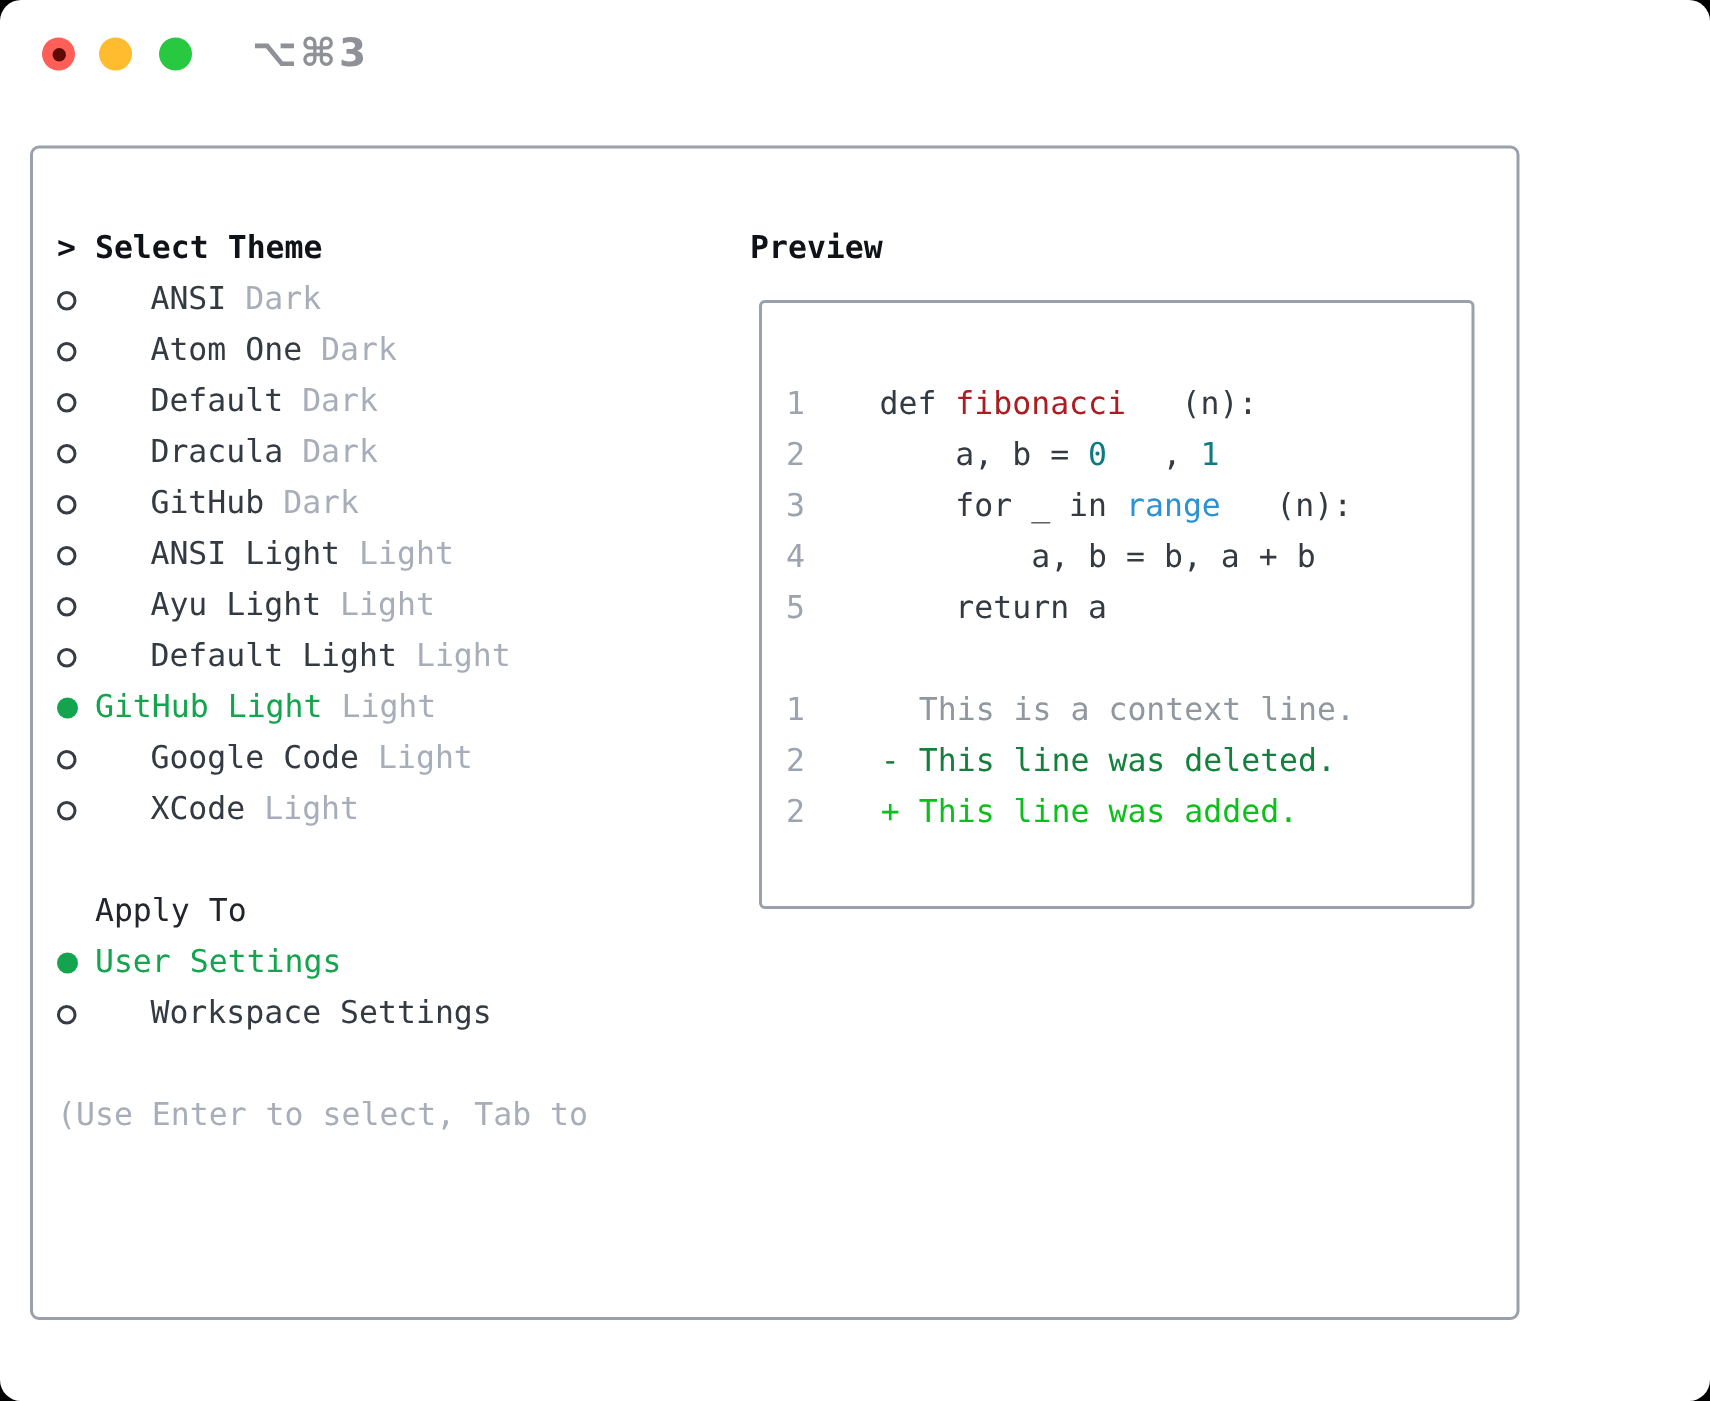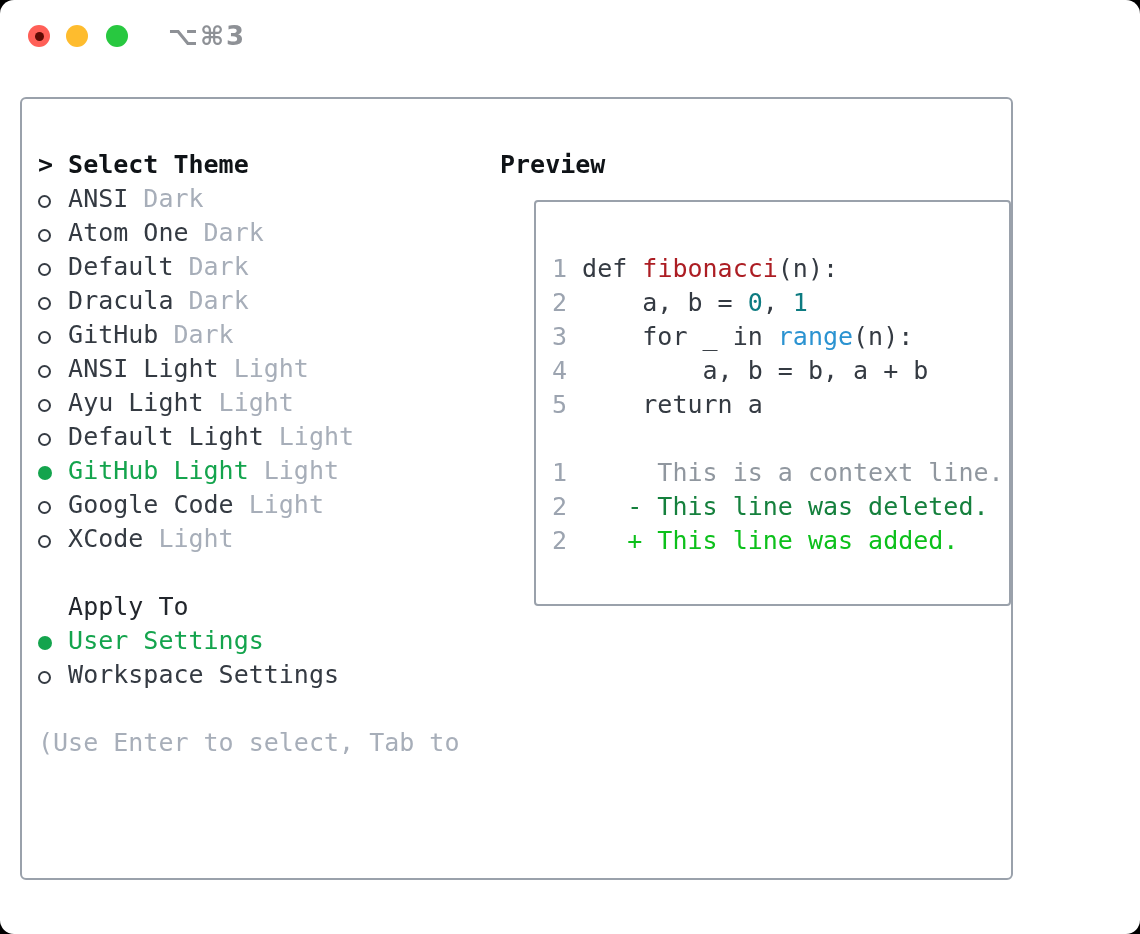--- a/index.html
+++ b/index.html
@@ -18,42 +18,42 @@
   .win-title {
     position:absolute; left:168px; top:20px; height:32px; line-height:32px;
     font-family:"DejaVu Sans", sans-serif; font-weight:bold; font-size:26px;
     color:#8e9196; letter-spacing:2px;
   }
   
   .panel {
     position:absolute; left:20px; top:97px; width:993px; height:783px;
     border:2px solid #9aa1ab; border-radius:6px; background:#fff;
   }
-  .mono { font-family:"DejaVu Sans Mono", monospace; font-size:25px; line-height:34px; }
+  .mono { font-family:"DejaVu Sans Mono", monospace; font-size:21px; line-height:34px; }
   .line { height:34px; white-space:pre; }
 
   .left-col { position:absolute; left:16px; top:49px; }
 
   .marker { display:inline-block; width:2ch; }
   .ring { display:inline-block; width:13px; height:13px; border:2px solid #363c44;
           border-radius:50%; position:relative; top:1px; }
   .dot  { display:inline-block; width:14px; height:14px; background:#14a44d;
           border-radius:50%; position:relative; top:1px; }
 
   .hdr   { font-weight:bold; color:#0f1317; }
-  .dark  { color:#343a42; }
+  .dark  { color:#343a42;margin-left:37px; }
   .neardark { color:#22262c; }
   .tag   { color:#a7aeb9; margin-left:1ch; }
   .grn   { color:#14a44d; }
   .help  { color:#a7aeb9; }
 
   
   .preview-label { position:absolute; left:478px; top:49px; }
   .preview-box {
-    position:absolute; left:512px; top:101px; width:477px; height:406px;
+    position:absolute; left:484px; top:101px; width:477px; height:406px;
     border:2px solid #9aa1ab; border-radius:4px; background:#fff;
     padding:16px 0 0 16px; overflow:hidden;
   }
   .num  { color:#9ca4b0; }
   .fn   { color:#ac1d23; }
   .lit  { color:#0d7b81; }
   .call { color:#2b93d1;text-align:right; }
   .ctx  { color:#90979f; }
   .del  { color:#15803d; }
   .add  { color:#0cc01b; }

